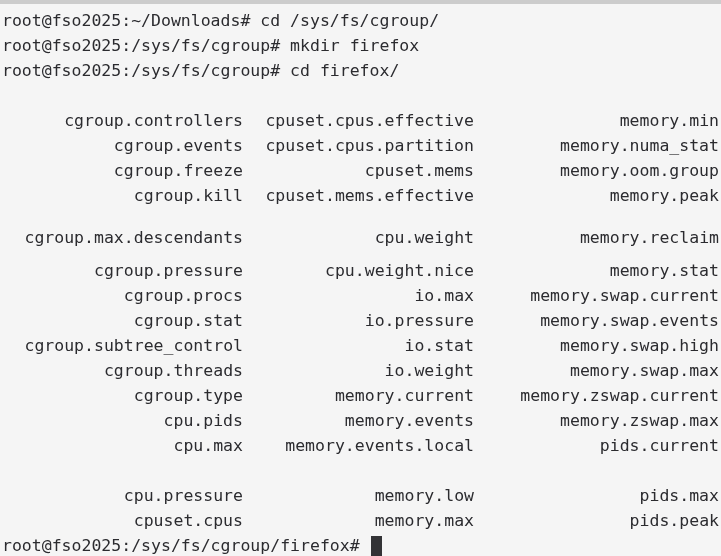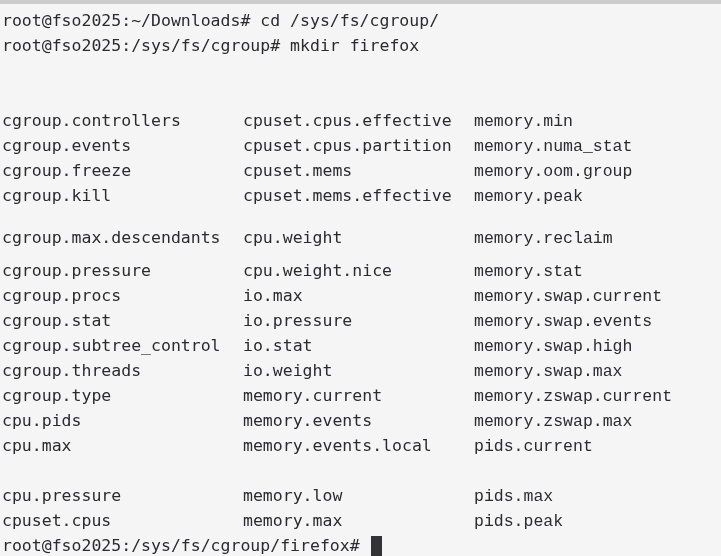--- a/index.html
+++ b/index.html
@@ -39,42 +39,44 @@
     line-height: 25px;
     white-space: pre;
     font-size: 16.5px;
     color: #2b2b2f;
     letter-spacing: 0px;
   }
   .term-line .cell {
     display: inline-block;
     white-space: pre;
     overflow: visible;
+    text-align: right;
   }
   .col-a { width: 241px; }
   .col-b { width: 231px; }
-  .col-c { width: 245px; font-family: Liberation Mono, monospace; }
+  .col-c { width: 245px; }
   #cursor-block {
     position: absolute;
     width: 11px;
     height: 20px;
     background: #333336;
   }
 </style>
 </head>
 <body>
 
 <div id="terminal-window">
 
   <div id="top-edge-strip"></div>
 
   <div id="terminal-screen">
 
     <div class="term-line" style="top:4px">root@fso2025:~/Downloads# cd /sys/fs/cgroup/</div>
     <div class="term-line" style="top:29px">root@fso2025:/sys/fs/cgroup# mkdir firefox</div>
+    <div class="term-line" style="top:54px">root@fso2025:/sys/fs/cgroup# cd firefox/</div>
 
     <div class="term-line" style="top:104px"><span class="cell col-a">cgroup.controllers</span><span class="cell col-b">cpuset.cpus.effective</span><span class="cell col-c">memory.min</span></div>
     <div class="term-line" style="top:129px"><span class="cell col-a">cgroup.events</span><span class="cell col-b">cpuset.cpus.partition</span><span class="cell col-c">memory.numa_stat</span></div>
     <div class="term-line" style="top:154px"><span class="cell col-a">cgroup.freeze</span><span class="cell col-b">cpuset.mems</span><span class="cell col-c">memory.oom.group</span></div>
     <div class="term-line" style="top:179px"><span class="cell col-a">cgroup.kill</span><span class="cell col-b">cpuset.mems.effective</span><span class="cell col-c">memory.peak</span></div>
     <div class="term-line" style="top:221px"><span class="cell col-a">cgroup.max.descendants</span><span class="cell col-b">cpu.weight</span><span class="cell col-c">memory.reclaim</span></div>
     <div class="term-line" style="top:254px"><span class="cell col-a">cgroup.pressure</span><span class="cell col-b">cpu.weight.nice</span><span class="cell col-c">memory.stat</span></div>
     <div class="term-line" style="top:279px"><span class="cell col-a">cgroup.procs</span><span class="cell col-b">io.max</span><span class="cell col-c">memory.swap.current</span></div>
     <div class="term-line" style="top:304px"><span class="cell col-a">cgroup.stat</span><span class="cell col-b">io.pressure</span><span class="cell col-c">memory.swap.events</span></div>
     <div class="term-line" style="top:329px"><span class="cell col-a">cgroup.subtree_control</span><span class="cell col-b">io.stat</span><span class="cell col-c">memory.swap.high</span></div>

